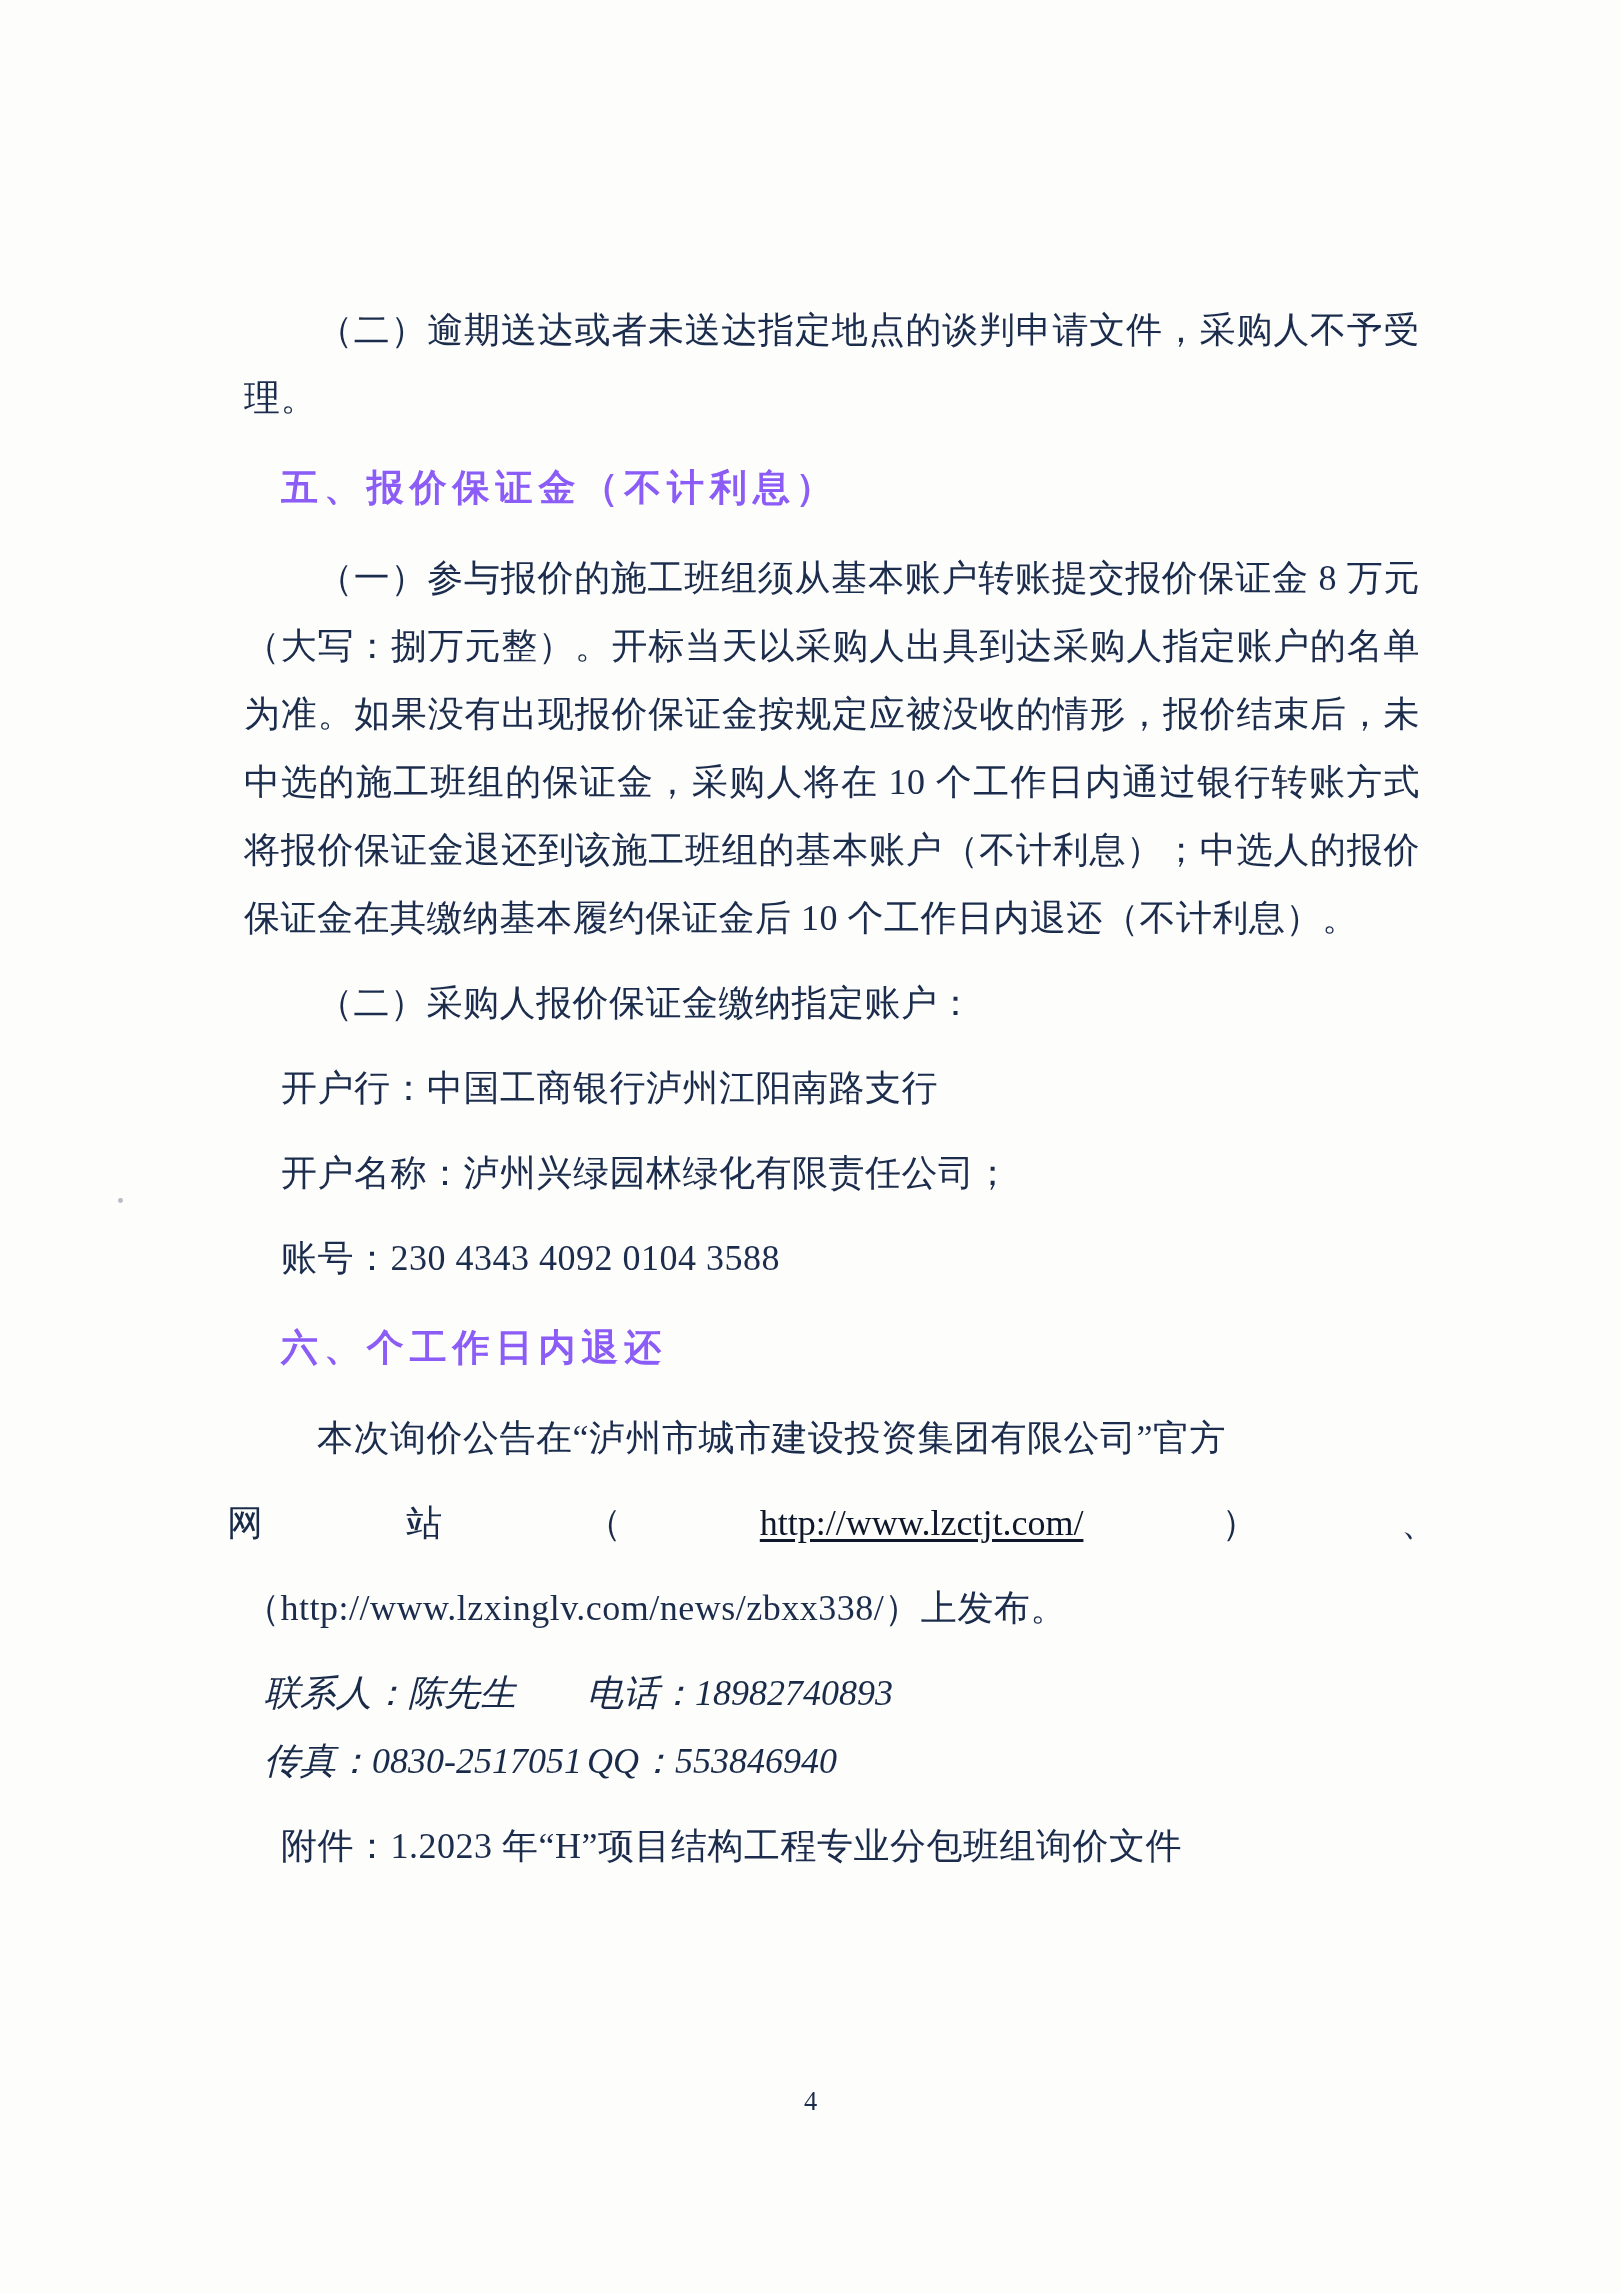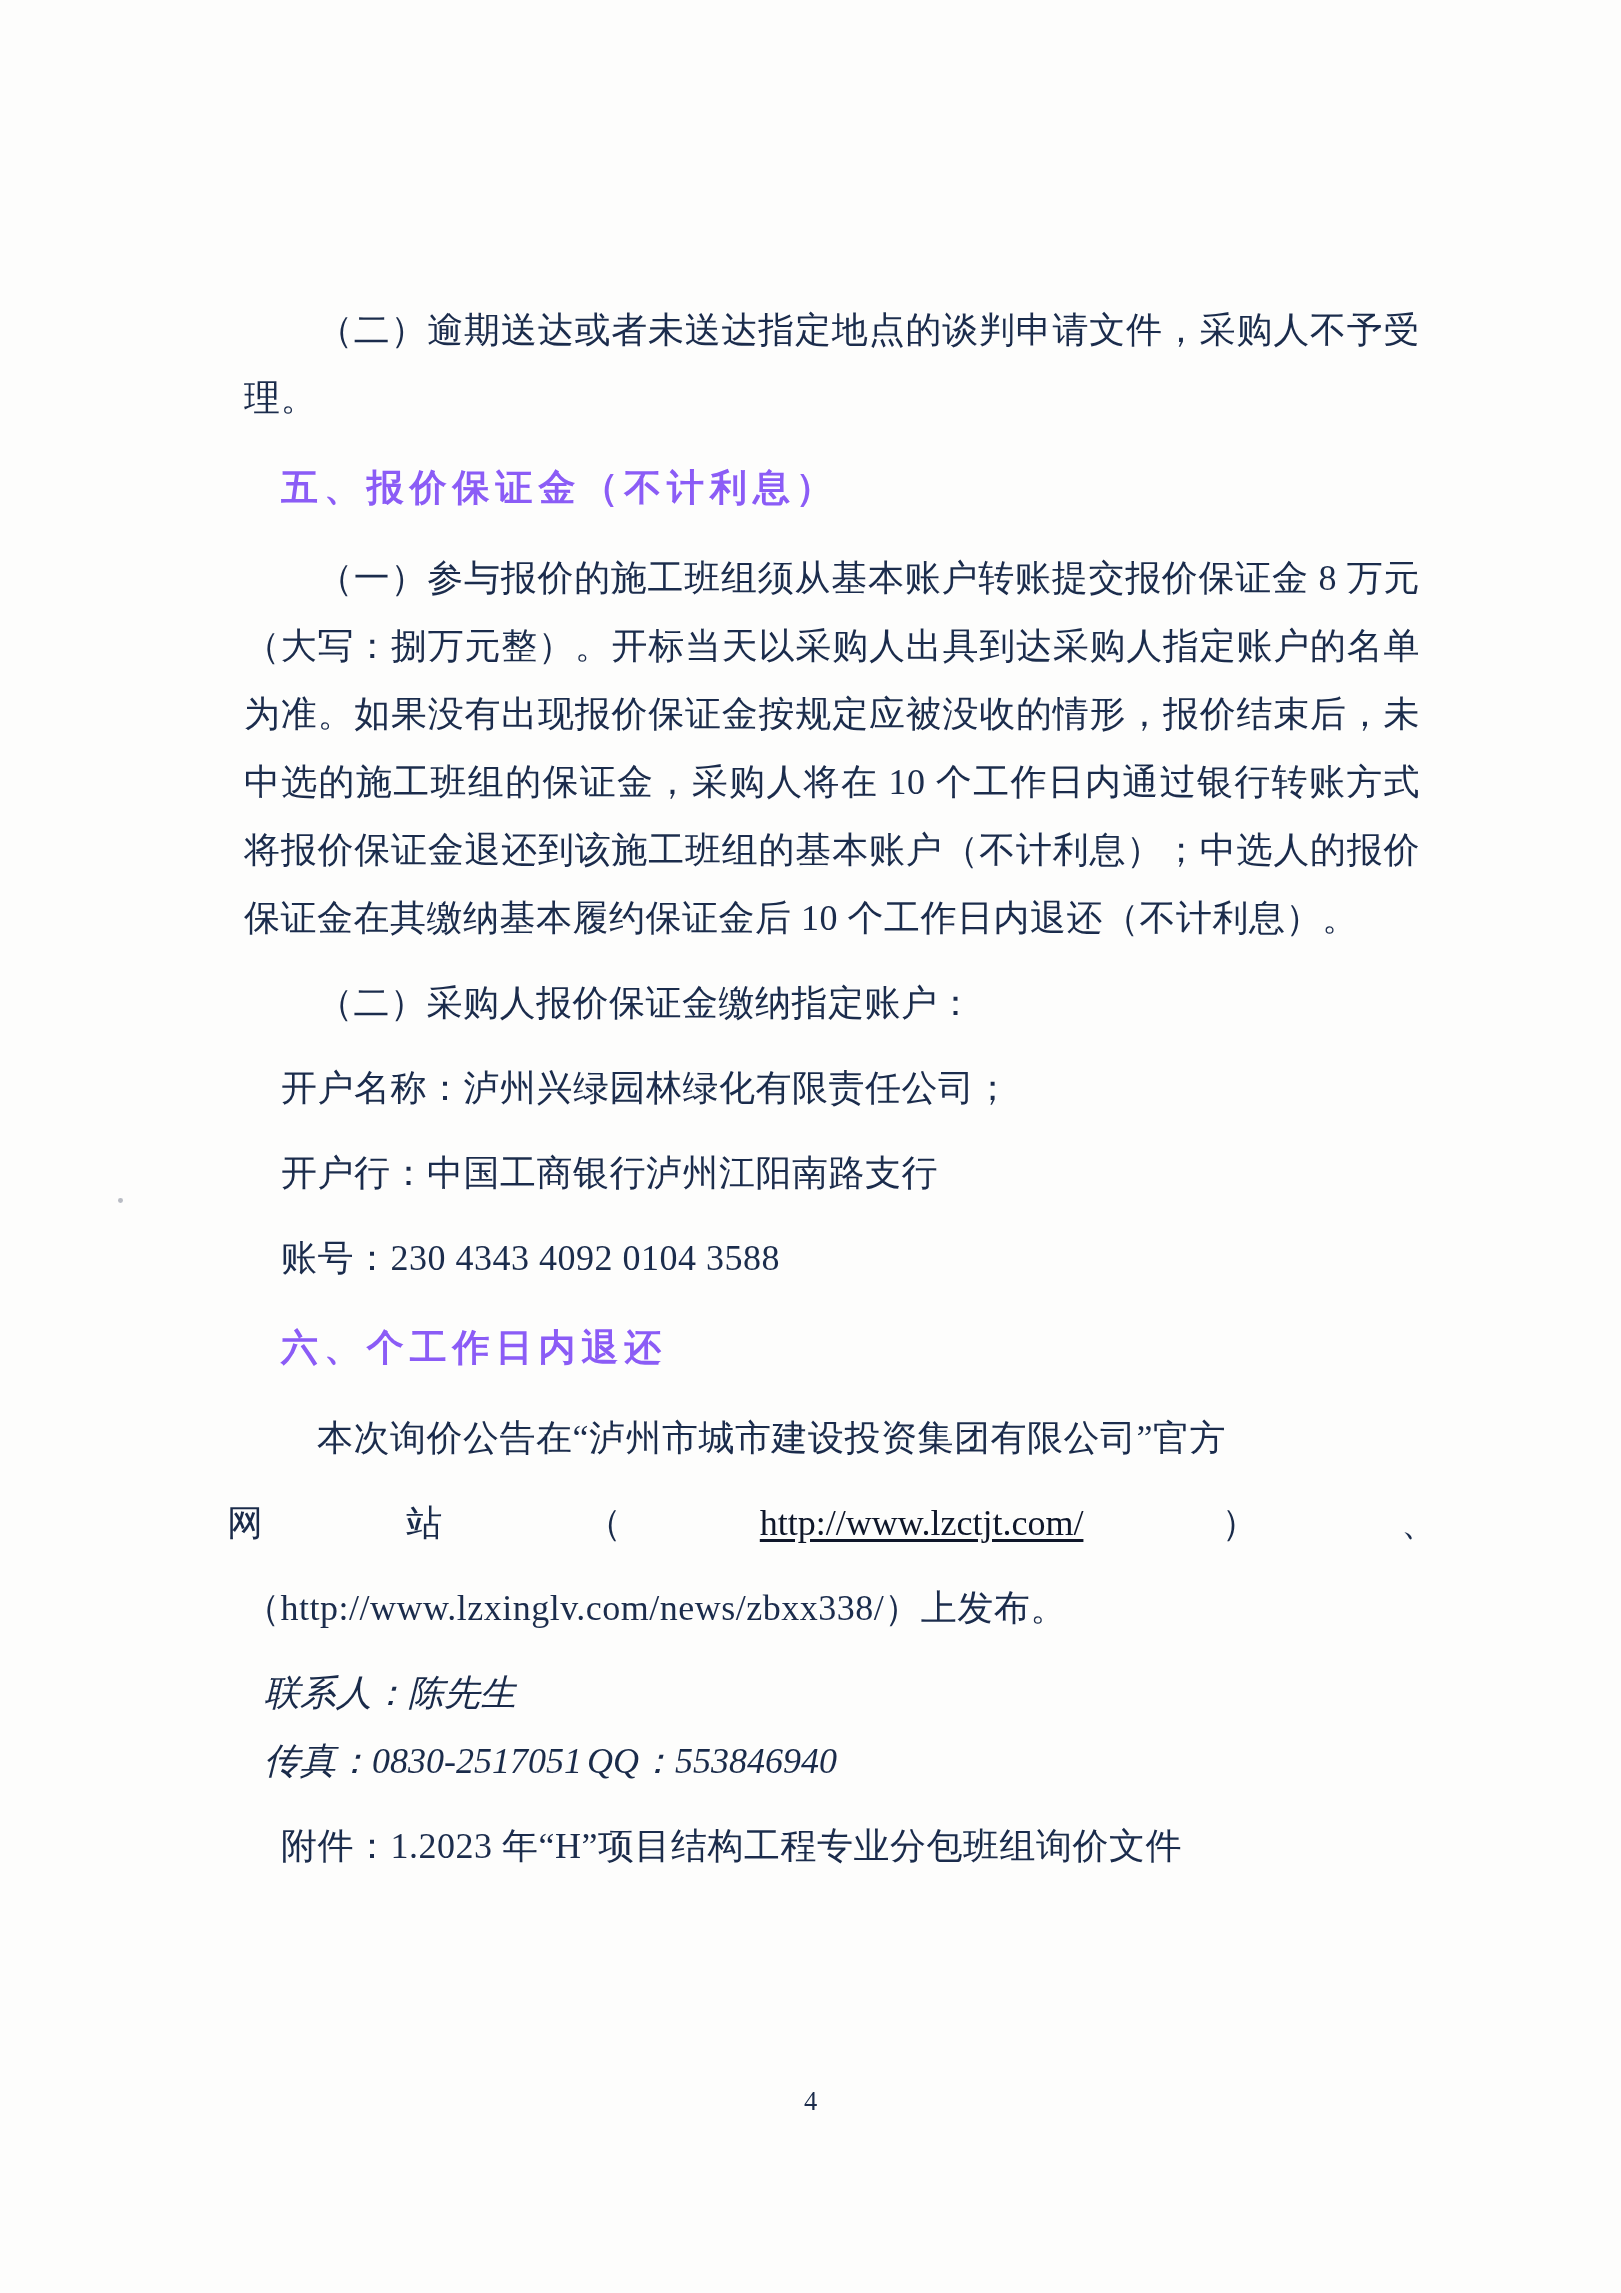--- a/index.html
+++ b/index.html
@@ -106,23 +106,23 @@
   <div class="content">
 
     <p class="indent">（二）逾期送达或者未送达指定地点的谈判申请文件，采购人不予受理。</p>
 
     <p class="heading heading-sp">五、报价保证金（不计利息）</p>
 
     <p class="indent">（一）参与报价的施工班组须从基本账户转账提交报价保证金 8 万元（大写：捌万元整）。开标当天以采购人出具到达采购人指定账户的名单为准。如果没有出现报价保证金按规定应被没收的情形，报价结束后，未中选的施工班组的保证金，采购人将在 10 个工作日内通过银行转账方式将报价保证金退还到该施工班组的基本账户（不计利息）；中选人的报价保证金在其缴纳基本履约保证金后 10 个工作日内退还（不计利息）。</p>
 
     <p class="indent">（二）采购人报价保证金缴纳指定账户：</p>
 
+    <p class="indent-small">开户行：中国工商银行泸州江阳南路支行</p>
+
     <p class="indent-small">开户名称：泸州兴绿园林绿化有限责任公司；</p>
-
-    <p class="indent-small">开户行：中国工商银行泸州江阳南路支行</p>
 
     <p class="indent-small">账号：230 4343 4092 0104 3588</p>
 
     <p class="heading heading-sp">六、个工作日内退还</p>
 
     <p class="indent">本次询价公告在“泸州市城市建设投资集团有限公司”官方</p>
 
     <div class="link-line">
       <span>网</span>
       <span class="spacer-w1"></span>
@@ -135,20 +135,21 @@
       <span>）</span>
       <span class="spacer-w2"></span>
       <span>、</span>
     </div>
 
     <p>（http://www.lzxinglv.com/news/zbxx338/）上发布。</p>
 
 
     <div class="contact-row">
       <span class="c1 nowrap">联系人：陈先生</span>
+      <span class="nowrap">电话：18982740893</span>
     </div>
 
     <div class="contact-row">
       <span class="c1 nowrap">传真：0830-2517051</span>
       <span class="nowrap">QQ：553846940</span>
     </div>
 
     <p class="indent-small">附件：1.2023 年“H”项目结构工程专业分包班组询价文件</p>
 
   </div>

